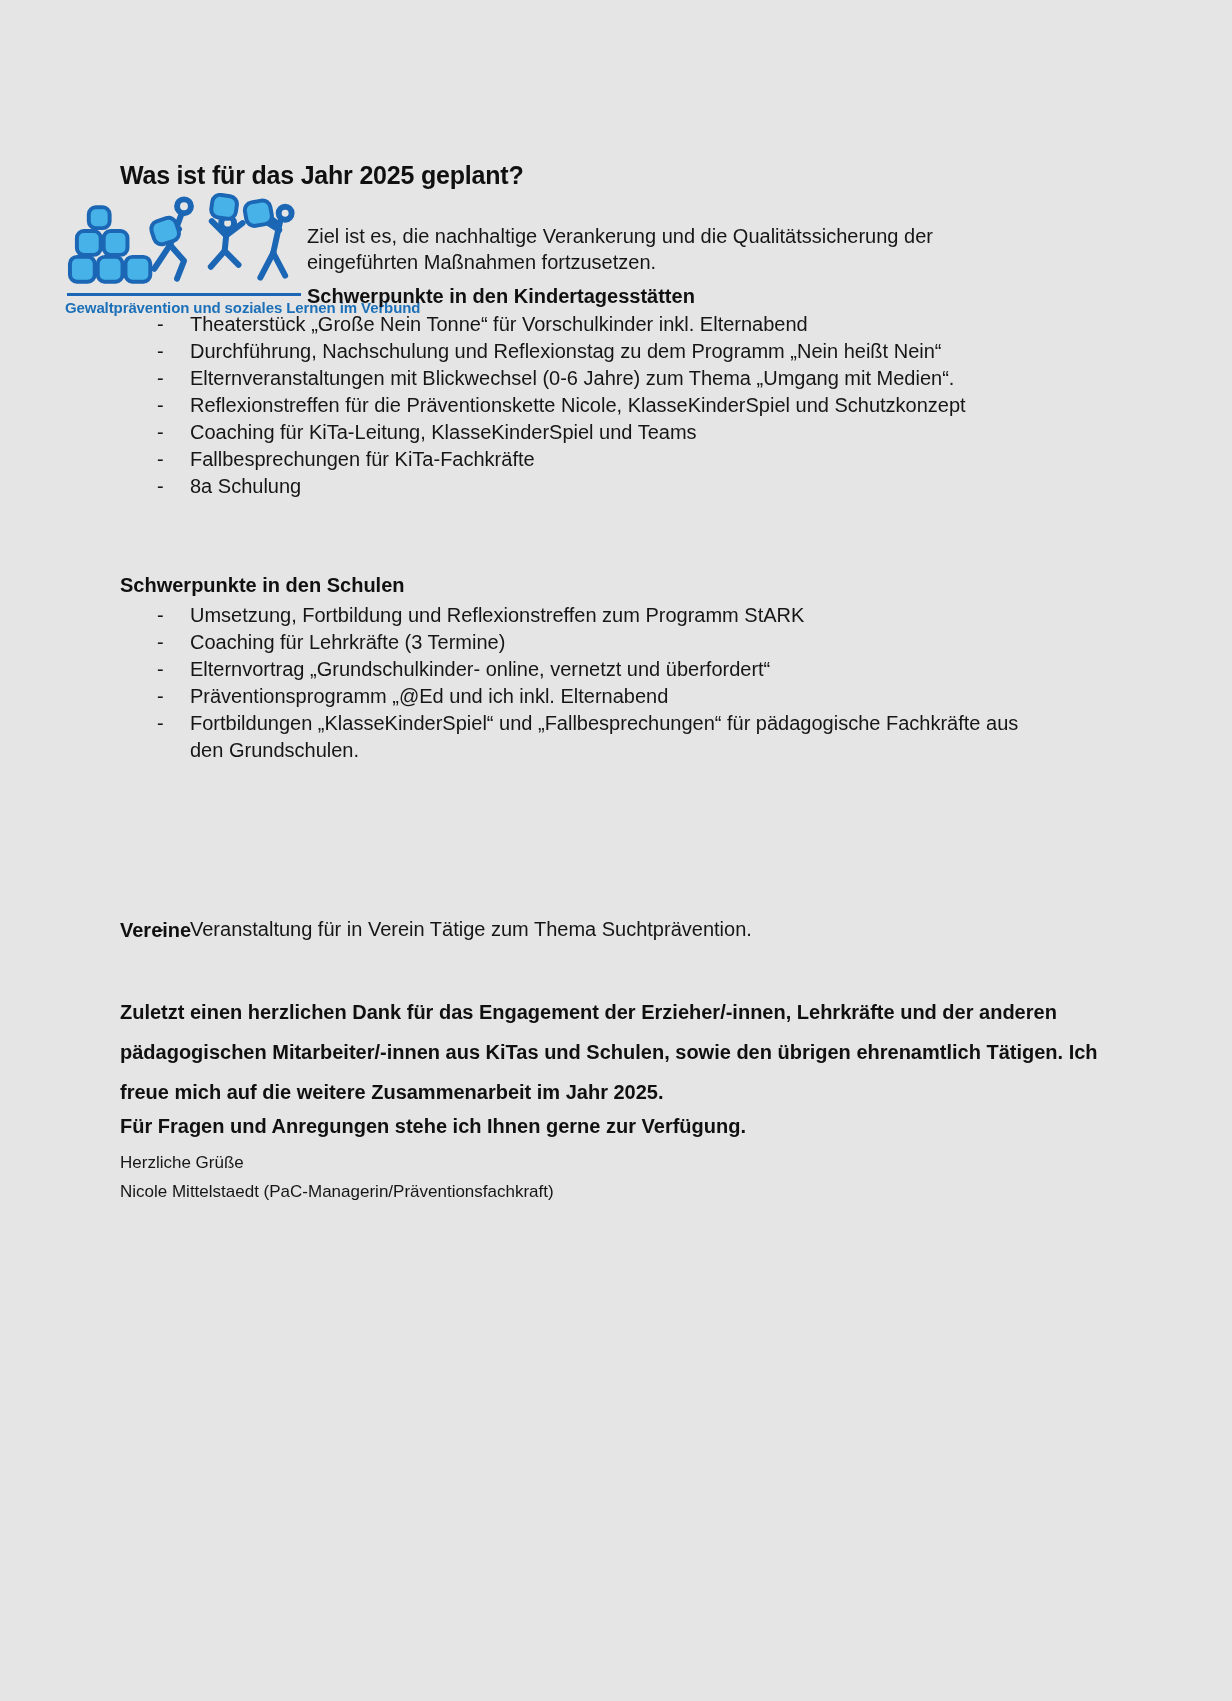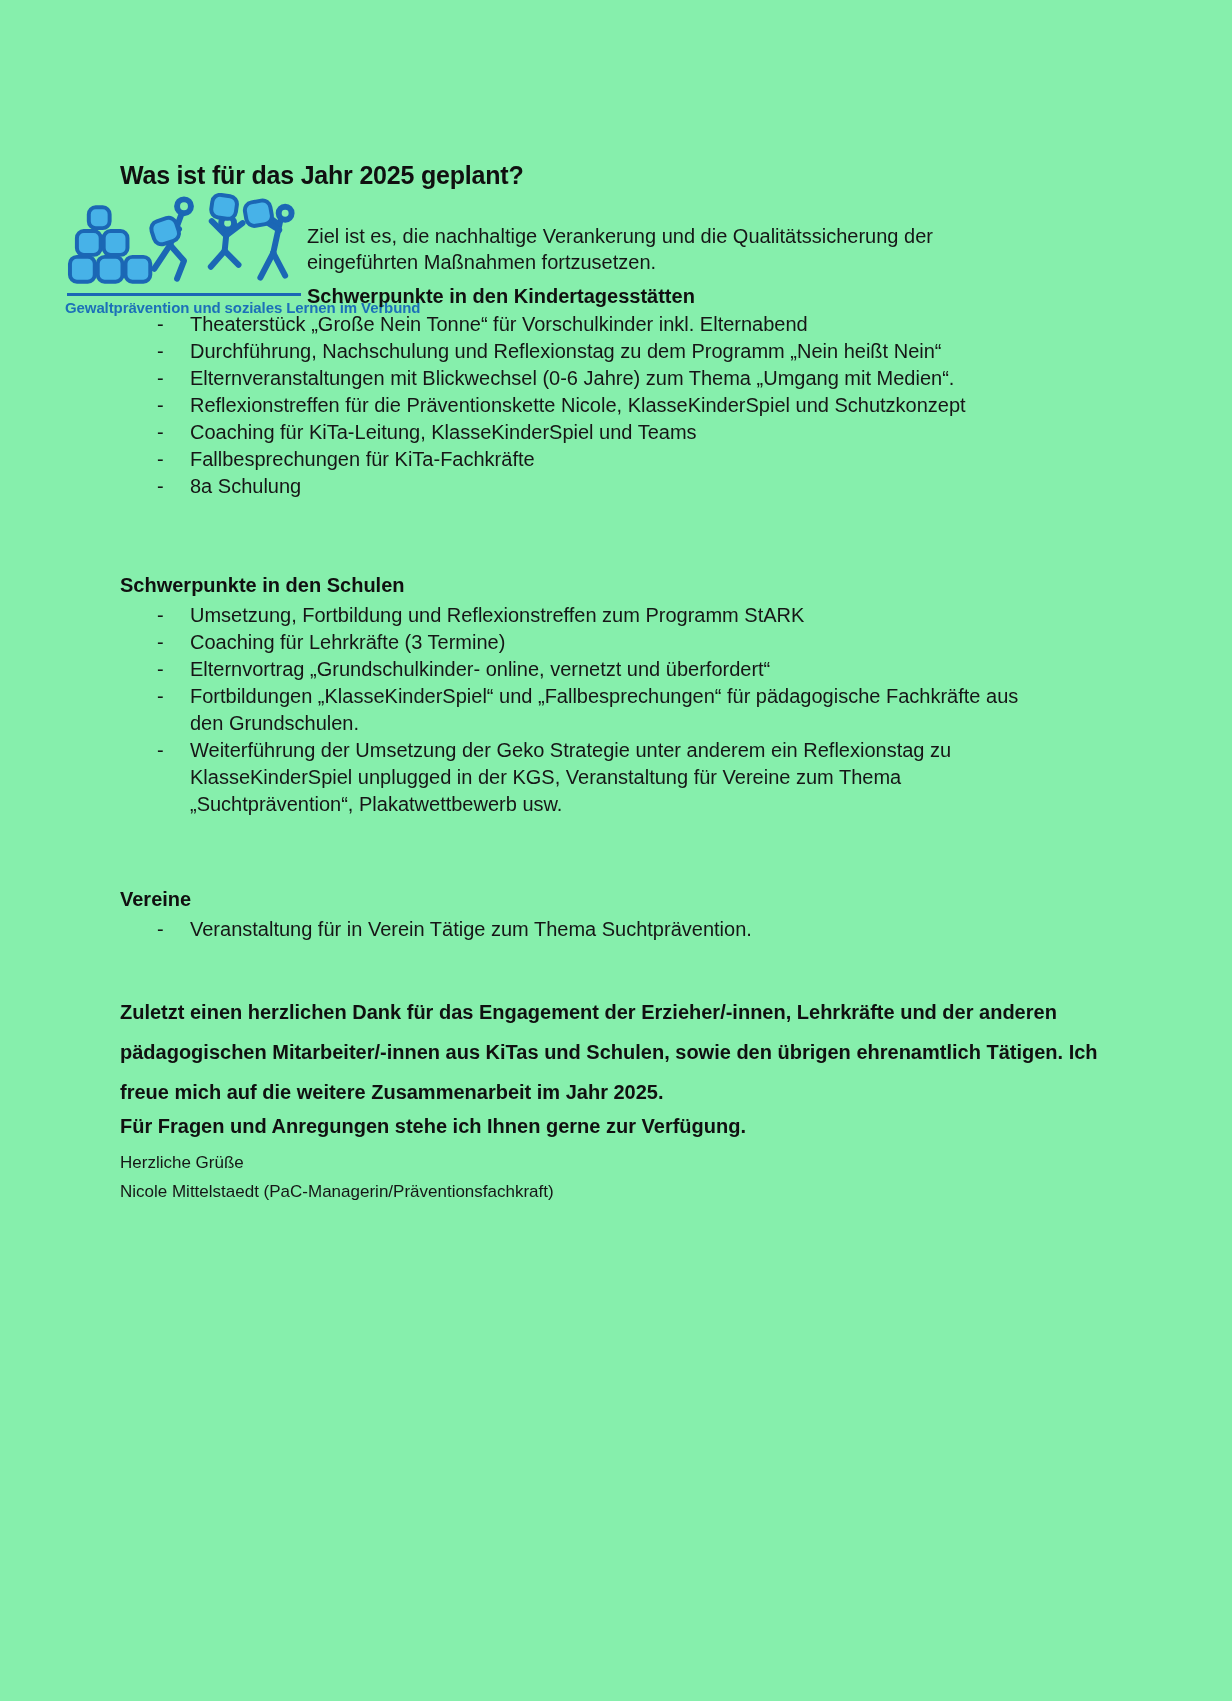--- a/index.html
+++ b/index.html
@@ -1,20 +1,20 @@
 <!DOCTYPE html>
 <html lang="de"><head>
 <meta charset="utf-8">
 <style>
   html,body{margin:0;padding:0;background:#ffffff;}
   .page{
     position:relative;
     width:1232px;height:1701px;
     margin:0 auto;
-    background:#86efac;
+    background:#e5e5e5;
     font-family:"Liberation Sans","DejaVu Sans",sans-serif;
     color:#161616;
     overflow:hidden;
     text-decoration:underline;
   }
   .title{
     position:absolute;left:120px;top:144px;
     font-size:25px;font-weight:bold;color:#101010;
     letter-spacing:-0.2px;
   }
@@ -30,21 +30,21 @@
   .intro{
     position:absolute;left:307px;top:203px;width:645px;
     font-size:20px;line-height:26px;
   }
   .sec-heading{
     font-size:20px;font-weight:bold;color:#101010;
     position:absolute;
   }
   .sec-heading.kitas{left:307px;top:285px;}
   .sec-heading.schulen{left:120px;top:574px;}
-  .sec-heading.vereine{left:120px;top:888px;}
+  .sec-heading.vereine{left:120px;top:919px;}
   ul.dash-list{
     list-style:none;margin:0;padding:0;
     position:absolute;left:120px;
     font-size:20px;line-height:27px;
   }
   ul.dash-list.list-kitas{top:311px;width:920px;}
   ul.dash-list.list-schulen{top:602px;width:905px;}
   ul.dash-list.list-vereine{top:916px;width:905px;}
   ul.dash-list li{
     position:relative;padding-left:70px;
@@ -127,22 +127,22 @@
     <li>Coaching für KiTa-Leitung, KlasseKinderSpiel und Teams</li>
     <li>Fallbesprechungen für KiTa-Fachkräfte</li>
     <li>8a Schulung</li>
   </ul>
 
   <div class="sec-heading schulen">Schwerpunkte in den Schulen</div>
   <ul class="dash-list list-schulen">
     <li>Umsetzung, Fortbildung und Reflexionstreffen zum Programm StARK</li>
     <li>Coaching für Lehrkräfte (3 Termine)</li>
     <li>Elternvortrag „Grundschulkinder- online, vernetzt und überfordert“</li>
+    <li>Präventionsprogramm „@Ed und ich inkl. Elternabend</li>
     <li>Fortbildungen „KlasseKinderSpiel“ und „Fallbesprechungen“ für pädagogische Fachkräfte aus den Grundschulen.</li>
-    <li>Weiterführung der Umsetzung der Geko Strategie unter anderem ein Reflexionstag zu KlasseKinderSpiel unplugged in der KGS, Veranstaltung für Vereine zum Thema „Suchtprävention“, Plakatwettbewerb usw.</li>
   </ul>
 
   <div class="sec-heading vereine">Vereine</div>
   <ul class="dash-list list-vereine">
     <li>Veranstaltung für in Verein Tätige zum Thema Suchtprävention.</li>
   </ul>
 
   <p class="thanks">Zuletzt einen herzlichen Dank für das Engagement der Erzieher/-innen, Lehrkräfte und der anderen pädagogischen Mitarbeiter/-innen aus KiTas und Schulen, sowie den übrigen ehrenamtlich Tätigen. Ich freue mich auf die weitere Zusammenarbeit im Jahr 2025.</p>
 
   <p class="contact">Für Fragen und Anregungen stehe ich Ihnen gerne zur Verfügung.</p>

